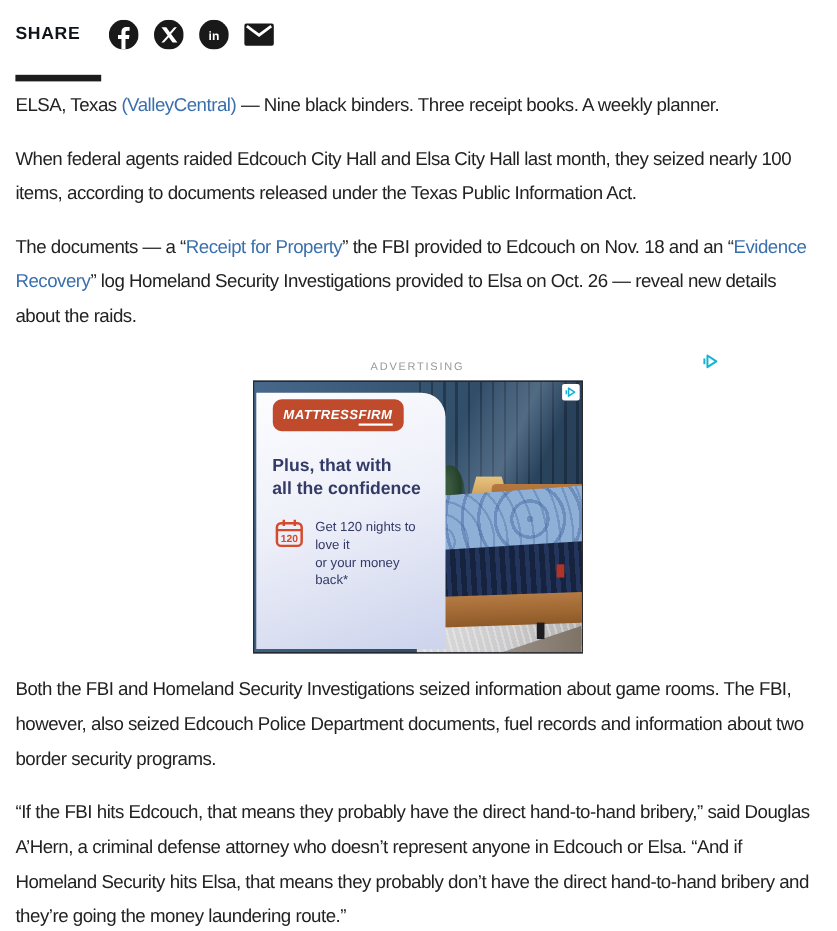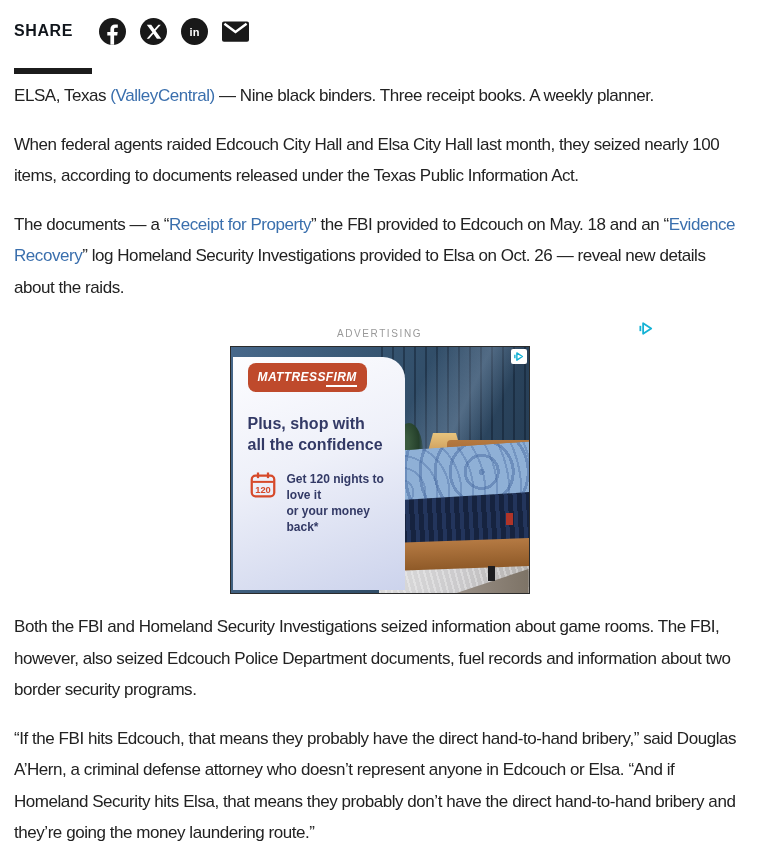--- a/index.html
+++ b/index.html
@@ -70,21 +70,21 @@
   .ad-panel { position: absolute; left: 2px; top: 10px; bottom: 3px; width: 172px; z-index: 3;
     background: linear-gradient(160deg, #fdfdff 0%, #eef0f9 45%, #ccd3ec 100%);
     border-radius: 0 22px 0 0; padding: 6px 10px 8px 15px; }
   .brand-badge { display: inline-block; background: #bf4a2c; border-radius: 8px; padding: 7px 10px 8px 10px;
     color: #ffffff; font-style: italic; font-weight: bold; font-size: 12px; letter-spacing: .4px; }
   .brand-badge span { text-transform: uppercase; }
   .brand-part2 { border-bottom: 2px solid #ffffff; padding-bottom: 1px; }
   .ad-headline { margin-top: 21px; font-size: 16px; font-weight: bold; color: #333a66; line-height: 21px; }
   .feature { display: flex; align-items: flex-start; margin-top: 15px; }
   .feature svg { flex: none; margin-right: 9px; }
-  .feature-text { font-size: 12px; font-weight: bold; color: #333a66; line-height: 16px; padding-top: 1px; }
+  .feature-text { font-size: 12px; font-weight: normal; color: #333a66; line-height: 16px; padding-top: 1px; }
 </style>
 </head>
 <body>
 
 <div class="container">
 
   <div class="share-row">
     <span class="share-label">SHARE</span>
     <span class="icon-btn">
       <svg width="27" height="27" viewBox="0 0 27 27">
@@ -110,21 +110,21 @@
         <path d="M2.5 2.5 L14 11 L25.5 2.5" stroke="#ffffff" stroke-width="2.6" fill="none"></path>
       </svg>
     </span>
   </div>
 
   <div class="divider-bar"></div>
 
   <div class="article">
       <p><span>ELSA, Texas </span><a href="#" class="inline-link">(ValleyCentral)</a><span> — Nine black binders. Three receipt books. A weekly planner.</span></p>
       <p><span>When federal agents raided Edcouch City Hall and Elsa City Hall last month, they seized nearly 100 items, according to documents released under the Texas Public Information Act.</span></p>
-      <p><span>The documents — a “</span><a href="#" class="inline-link">Receipt for Property</a><span>” the FBI provided to Edcouch on May. 18 and an “</span><a href="#" class="inline-link">Evidence Recovery</a><span>” log Homeland Security Investigations provided to Elsa on Oct. 26 — reveal new details about the raids.</span></p>
+      <p><span>The documents — a “</span><a href="#" class="inline-link">Receipt for Property</a><span>” the FBI provided to Edcouch on Nov. 18 and an “</span><a href="#" class="inline-link">Evidence Recovery</a><span>” log Homeland Security Investigations provided to Elsa on Oct. 26 — reveal new details about the raids.</span></p>
     </div>
 
   <div class="ad-caption-row">
     <span class="ad-caption">ADVERTISING</span>
     <span class="page-adchoices">
       <svg width="19" height="19" viewBox="0 0 20 20">
         <path d="M7.5 4.4 L16 10 L7.5 15.6 Z" fill="none" stroke="#14b2d5" stroke-width="1.9" stroke-linejoin="round"></path>
         <line x1="4.6" y1="7.2" x2="4.6" y2="12.8" stroke="#14b2d5" stroke-width="1.9"></line>
       </svg>
     </span>
@@ -150,21 +150,21 @@
     <span class="ad-adchoices">
       <svg width="13" height="13" viewBox="0 0 20 20">
         <path d="M7.5 4.4 L16 10 L7.5 15.6 Z" fill="none" stroke="#14b2d5" stroke-width="2.2" stroke-linejoin="round"></path>
         <line x1="4.4" y1="7.2" x2="4.4" y2="12.8" stroke="#14b2d5" stroke-width="2.2"></line>
       </svg>
     </span>
 
     <div class="ad-panel">
       <span class="brand-badge"><span>Mattress</span><span class="brand-part2">Firm</span></span>
       <div class="ad-headline">
-        <div>Plus, shop with</div>
+        <div>Plus, that with</div>
         <div>all the confidence</div>
       </div>
 
       <div class="feature">
         <svg width="30" height="30" viewBox="0 0 24 24">
           <rect x="3" y="4.5" width="18" height="16.5" rx="3" fill="none" stroke="#d6492a" stroke-width="1.8"></rect>
           <line x1="3.5" y1="9.5" x2="20.5" y2="9.5" stroke="#d6492a" stroke-width="1.6"></line>
           <line x1="8" y1="2" x2="8" y2="6.5" stroke="#d6492a" stroke-width="1.8"></line>
           <line x1="16" y1="2" x2="16" y2="6.5" stroke="#d6492a" stroke-width="1.8"></line>
           <text x="12" y="18" font-family="Liberation Sans, sans-serif" font-size="7.5" font-weight="bold" fill="#d6492a" text-anchor="middle">120</text>

